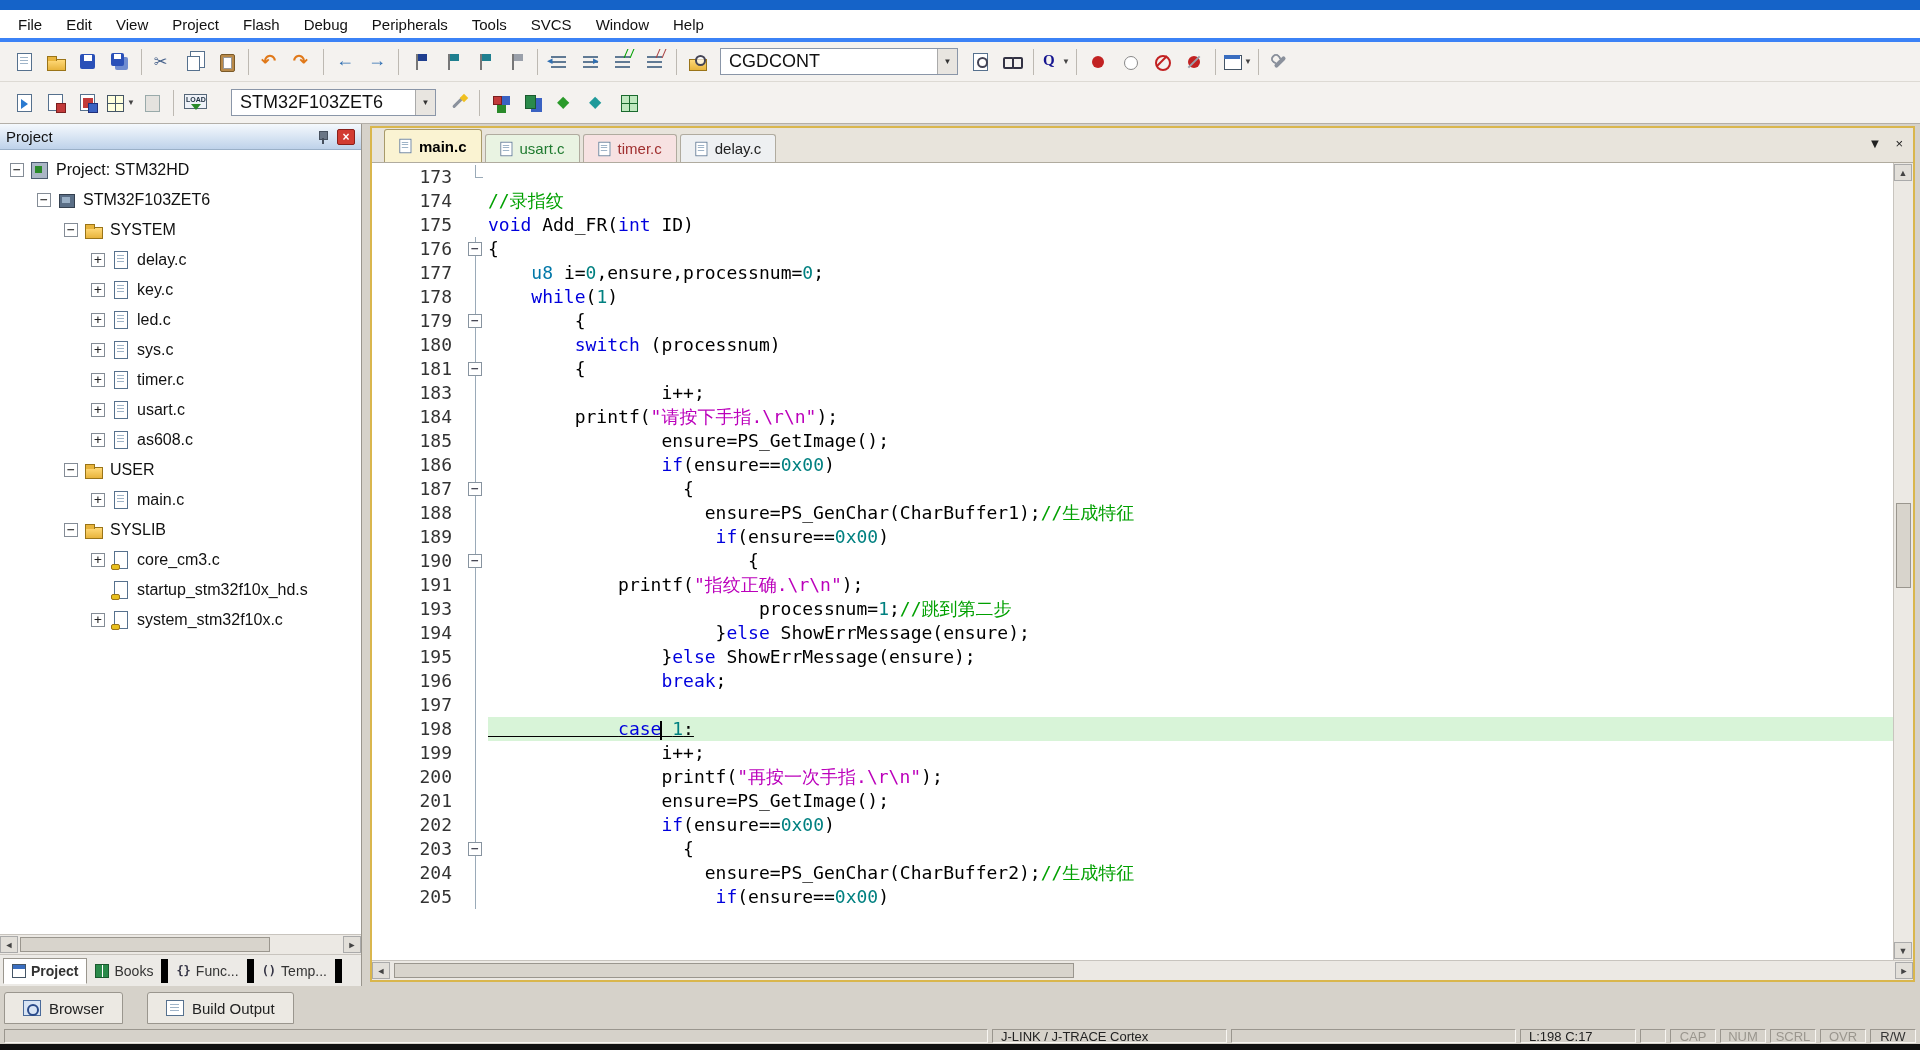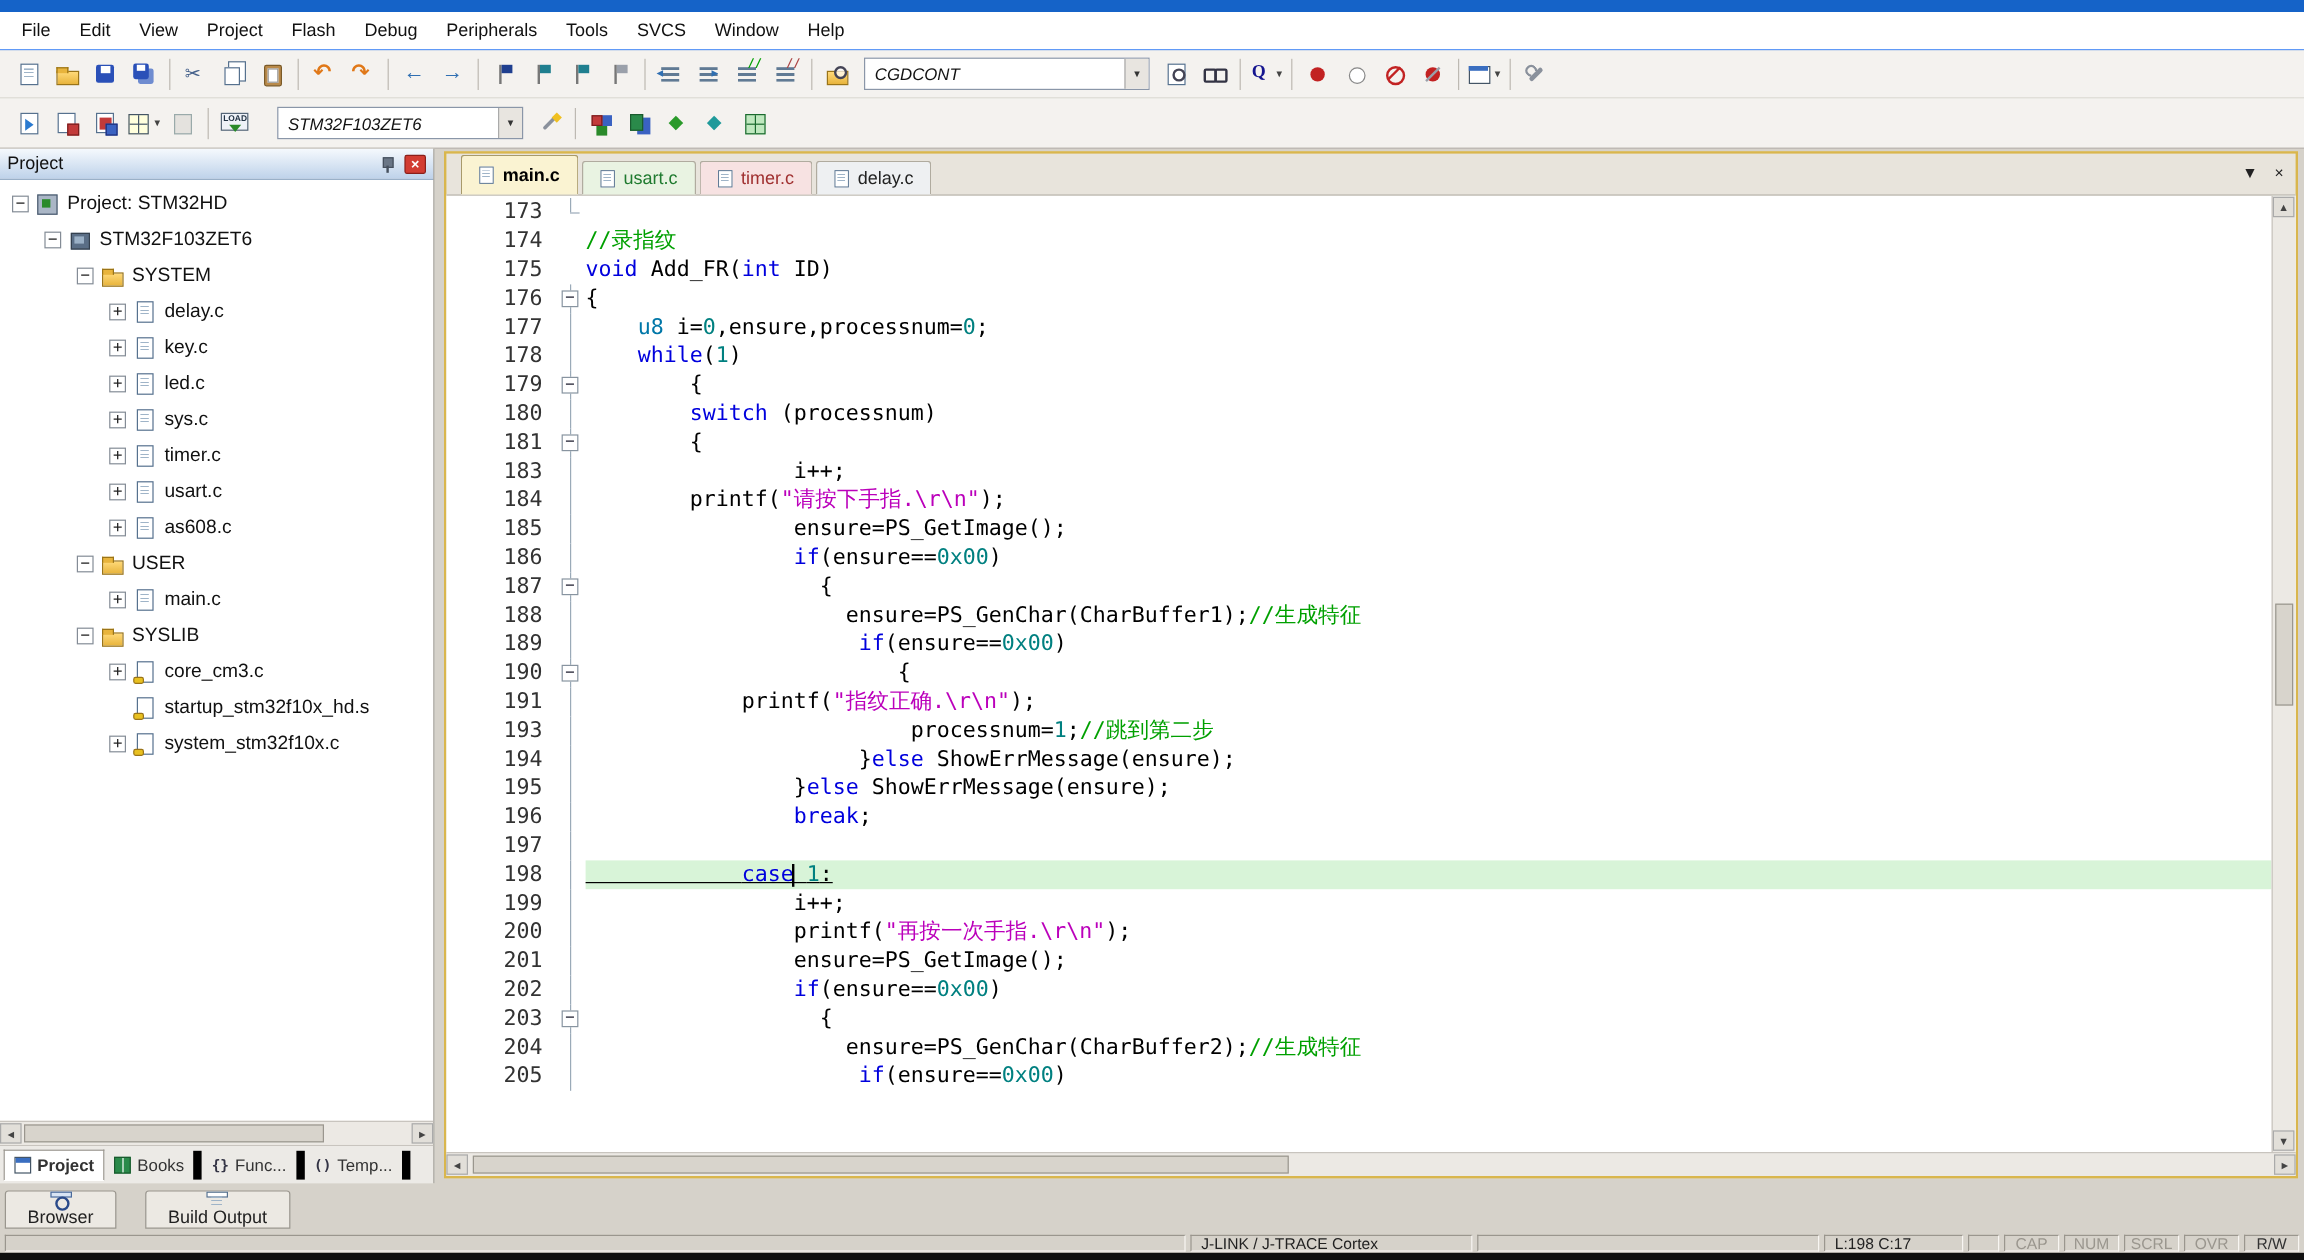--- a/index.html
+++ b/index.html
@@ -2,31 +2,31 @@
 <html><head>
 <meta charset="utf-8">
 <style>
   html,body{margin:0;padding:0;width:1920px;height:1050px;overflow:hidden;background:#d6d2ca;
     font-family:"Liberation Sans","DejaVu Sans",sans-serif;position:relative;}
   *{box-sizing:border-box;}
 
   
   .titlebar{position:absolute;left:0;top:0;width:1920px;height:10px;background:#1563c8;}
   .menubar{position:absolute;top:10px;left:0;right:0;height:32px;background:#ffffff;display:flex;
-    align-items:center;padding-left:6px;font-size:15px;color:#111;border-bottom:1px solid #3b82f6;}
+    align-items:center;padding-left:6px;font-size:15px;color:#111;border-bottom:4px solid #3b82f6;}
   .menu-item{padding:5px 12px;cursor:default;}
   .toolbar{position:absolute;left:0;right:0;background:#f4f2ef;display:flex;align-items:center;padding:0 8px;}
   .tb1{top:42px;height:40px;border-bottom:1px solid #dddad4;}
   .tb2{top:82px;height:42px;border-bottom:1px solid #b3afa8;}
   .tbtn{width:30px;height:30px;display:inline-flex;align-items:center;justify-content:center;position:relative;margin:0 1px;}
   .tbtn .dd{font-size:8px;color:#444;margin-left:2px;}
   .tsep{width:1px;height:26px;background:#bdb9b2;margin:0 5px;display:inline-block;}
   .tgap{width:14px;display:inline-block;}
   .tcombo{display:inline-flex;align-items:center;height:27px;background:#fff;border:1px solid #8a96a8;margin:0 6px;width:238px;}
-  .tcombo-v{flex:1;padding:0 8px;font-size:14px;color:#111;white-space:nowrap;overflow:hidden;font-style:italic;}
+  .tcombo-v{flex:1;padding:0 8px;font-size:18px;color:#111;white-space:nowrap;overflow:hidden;}
   .tcombo-a{width:20px;height:25px;background:#e8e5e0;border-left:1px solid #aaa;display:flex;align-items:center;justify-content:center;font-size:8px;color:#333;}
 
   
   .g{width:20px;height:20px;position:relative;display:block;}
   .g::before,.g::after{position:absolute;}
   .g-page::before{content:"";left:3px;top:1px;width:13px;height:16px;background:#fff;border:1px solid #56718e;}
   .g-page::after{content:"";left:6px;top:5px;width:8px;height:8px;
     background:repeating-linear-gradient(to bottom,#9fb4c8 0 1px,transparent 1px 3px);}
   .g-folder::before{content:"";left:1px;top:7px;width:17px;height:10px;background:linear-gradient(#ffd978,#e8b43c);border:1px solid #9a7418;}
   .g-folder::after{content:"";left:1px;top:4px;width:8px;height:4px;background:#e8b43c;border:1px solid #9a7418;border-bottom:none;}
@@ -139,21 +139,21 @@
   .pt-ic{width:14px;height:14px;position:relative;display:inline-block;}
   .pt-grid{background:#fff;border:1px solid #456;}
   .pt-grid::after{content:"";position:absolute;left:0;top:0;right:0;height:4px;background:#3a6ec0;}
   .pt-book{background:#2a8a4a;border:1px solid #1a5a2e;}
   .pt-book::after{content:"";position:absolute;left:6px;top:0;width:1px;height:100%;background:#fff;}
   .pt-text{font:bold 12px "DejaVu Sans Mono",monospace;color:#334;width:auto;}
 
   
   .dock-tabs{position:absolute;left:4px;top:992px;height:32px;display:flex;gap:24px;}
   .dock-tab{display:flex;align-items:center;gap:8px;padding:0 18px;background:#ece9e3;border:1px solid #9a968e;
-    font-size:15px;color:#222;border-radius:3px 3px 0 0;flex-direction:column;}
+    font-size:15px;color:#222;border-radius:3px 3px 0 0;}
   .dt-ic{width:18px;height:16px;position:relative;}
   .dt-browser{background:#d8e4f4;border:1px solid #4a6a9a;}
   .dt-browser::after{content:"";position:absolute;left:3px;top:3px;width:8px;height:8px;border:2px solid #2a4a8a;border-radius:50%;}
   .dt-build{background:#fff;border:1px solid #56718e;}
   .dt-build::after{content:"";position:absolute;left:3px;top:3px;width:9px;height:8px;
     background:repeating-linear-gradient(to bottom,#9fb4c8 0 1px,transparent 1px 3px);}
 
   
   .docwin{position:absolute;left:370px;top:126px;width:1545px;height:856px;border:2px solid #d9b64d;
     background:#e8e4dc;display:flex;flex-direction:column;}

